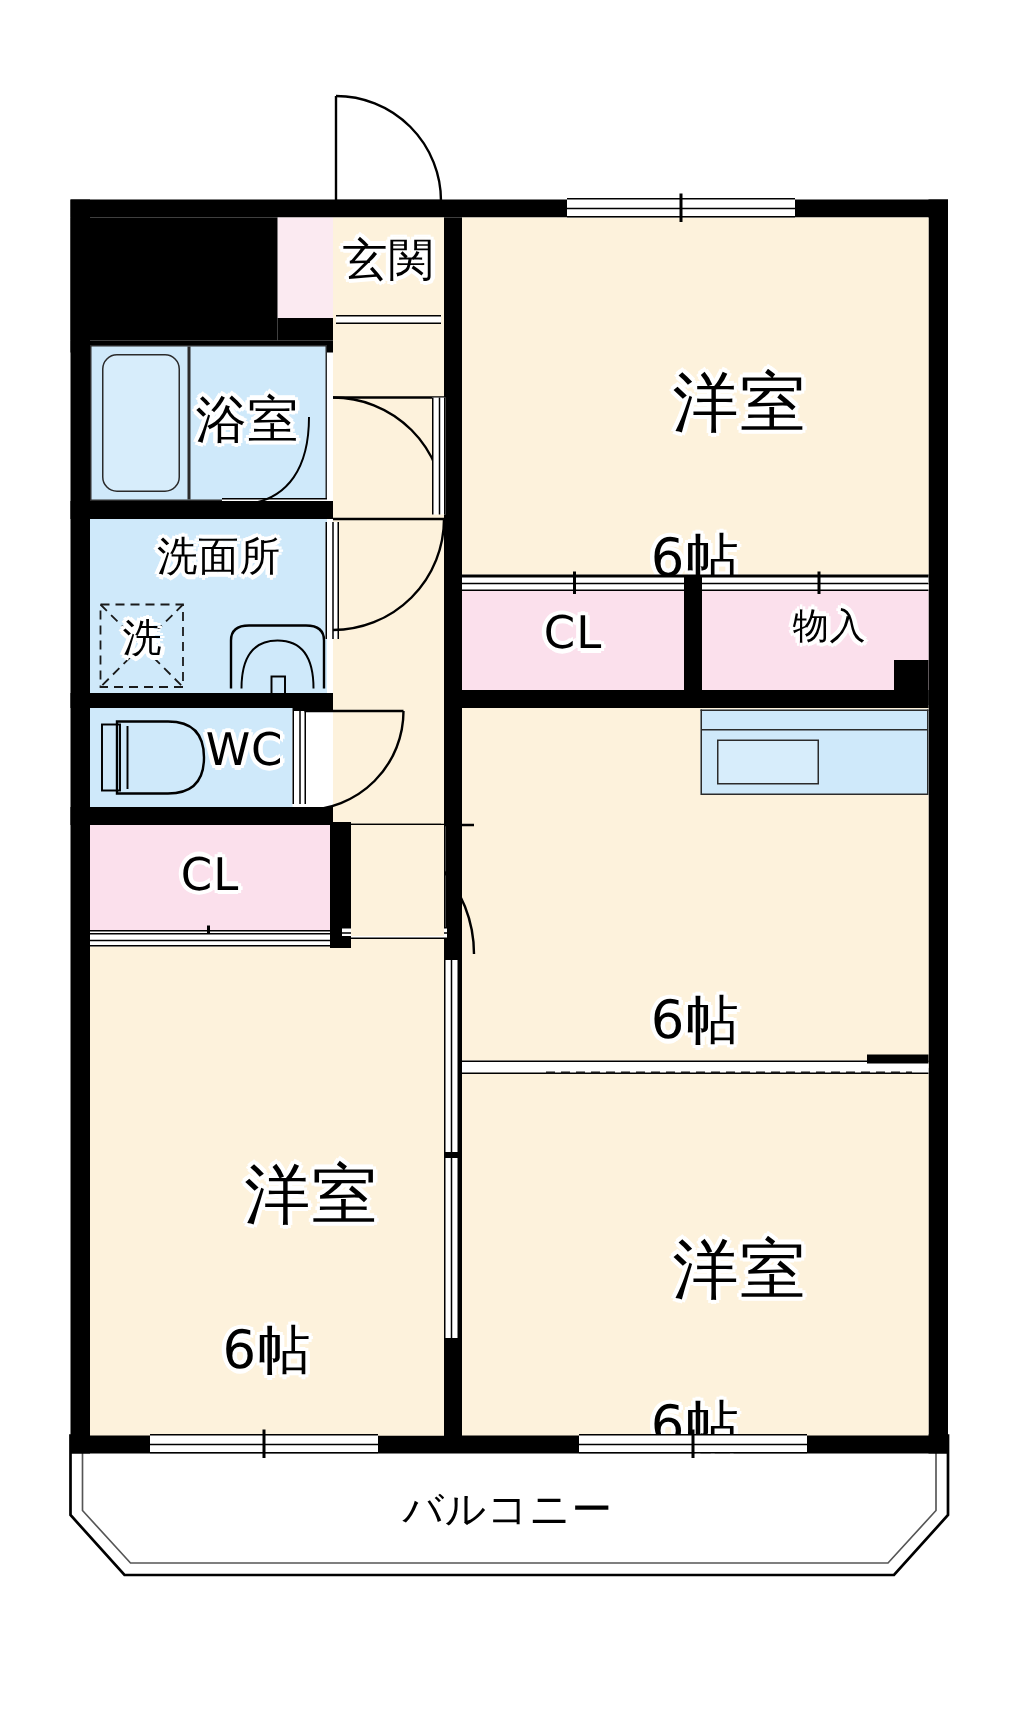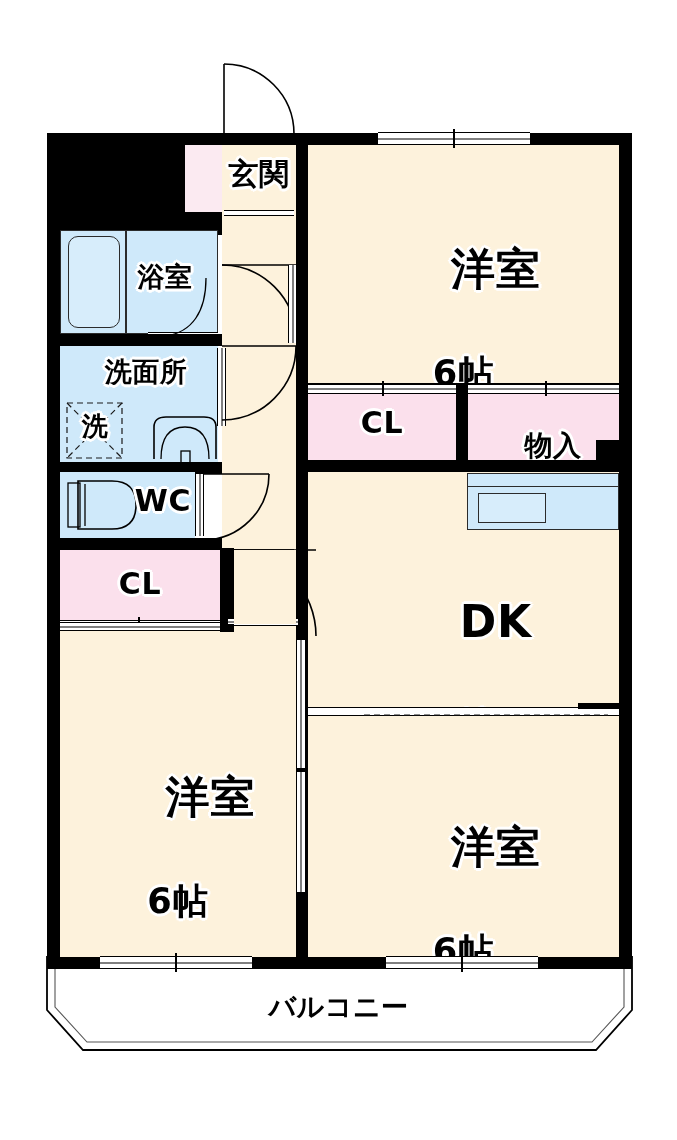--- a/index.html
+++ b/index.html
@@ -22,21 +22,21 @@
   .fl-wet{background:#cfe9fa;}        
   .fl-closet{background:#fbe0ec;}     
   .fl-entry-pink{background:#fbeaf1;} 
   .fl-white{background:#ffffff;}
   .wall{background:#000000;}
 
   
   .lbl{
     position:absolute;
     color:#000;
-    font-weight:700;
+    font-weight:400;
     text-align:center;
     line-height:1.04;
     white-space:pre;
     letter-spacing:0.02em;
     
     text-shadow:
        2px 0 0 #fff, -2px 0 0 #fff, 0 2px 0 #fff, 0 -2px 0 #fff,
        2px 2px 0 #fff, -2px 2px 0 #fff, 2px -2px 0 #fff, -2px -2px 0 #fff,
        3px 0 0 #fff, -3px 0 0 #fff, 0 3px 0 #fff, 0 -3px 0 #fff;
     pointer-events:none;
@@ -105,34 +105,33 @@
   <div class="abs fl-closet" style="left:308px;top:390px;width:148px;height:70px;"></div>
   <div class="abs win-h" style="left:308px;top:384px;width:148px;height:10px;"></div>
   <div class="win-tick" style="left:382px;top:381px;width:1.5px;height:15px;"></div>
   <div class="lbl" style="left:308px;top:407px;width:148px;font-size:30px;">CL</div>
 
   <div class="abs wall" style="left:456px;top:384px;width:12px;height:78px;"></div>
 
   <div class="abs fl-closet" style="left:468px;top:390px;width:151px;height:70px;"></div>
   <div class="abs win-h" style="left:468px;top:384px;width:151px;height:10px;"></div>
   <div class="win-tick" style="left:545px;top:381px;width:1.5px;height:15px;"></div>
-  <div class="lbl jp" style="left:468px;top:405px;width:170px;font-size:28px;margin-top:26px;">物入</div>
+  <div class="lbl jp" style="left:468px;top:405px;width:170px;font-size:24px;">物入</div>
 
   <div class="abs wall" style="left:596px;top:440px;width:23px;height:30px;"></div>
 
   <div class="abs wall" style="left:308px;top:460px;width:311px;height:12px;"></div>
 
   <div class="abs fl-room" style="left:308px;top:472px;width:311px;height:240px;"></div>
 
   <div class="abs fl-wet fix" style="left:467px;top:473px;width:152px;height:13px;border-bottom:none;"></div>
   <div class="abs fl-wet fix" style="left:467px;top:486px;width:152px;height:44px;"></div>
   <div class="abs fix" style="left:478px;top:493px;width:68px;height:30px;background:#d7edfb;"></div>
 
   <div class="lbl" style="left:308px;top:553px;width:311px;font-size:44px;">
-    <span>DK</span>
     <span class="sz jp">6帖</span>
   </div>
 
   <div class="abs" style="left:308px;top:707px;width:311px;height:9px;background:#ffffff;border-top:1.4px solid #000;border-bottom:1.4px solid #000;"></div>
   <svg class="abs" style="left:308px;top:712px;width:311px;height:12px;">
     <line class="dash" x1="56" y1="3" x2="300" y2="3"></line>
   </svg>
   <div class="abs wall" style="left:578px;top:703px;width:41px;height:6px;"></div>
 
   <div class="abs fl-room" style="left:308px;top:716px;width:311px;height:241px;"></div>
@@ -161,21 +160,21 @@
     <path class="stroke" d="M9,16 A70,70 0 0 1 79,86"></path>
     <line class="stroke" x1="9" y1="86" x2="79" y2="86"></line>
   </svg>
 
   <div class="abs fl-white" style="left:224px;top:133px;width:70px;height:0px;"></div>
 
   <div class="abs wall" style="left:47px;top:227px;width:175px;height:8px;"></div>
   <div class="abs fl-wet fix" style="left:60px;top:230px;width:158px;height:104px;"></div>
   <div class="abs fix fix-r" style="left:68px;top:236px;width:52px;height:92px;background:#d7edfb;"></div>
   <div class="abs" style="left:125px;top:231px;width:1.5px;height:102px;background:#2b2b2b;"></div>
-  <div class="lbl jp" style="left:110px;top:263px;width:110px;font-size:27px;">浴室</div>
+  <div class="lbl jp" style="left:110px;top:263px;width:110px;font-size:34px;">浴室</div>
 
   <div class="abs" style="left:148px;top:332px;width:70px;height:8px;background:#fff;border-top:1.3px solid #000;border-bottom:1.3px solid #000;"></div>
   <svg class="abs" style="left:144px;top:278px;width:90px;height:62px;">
     <path class="stroke-thin" d="M62,0 C62,34 48,54 22,58"></path>
   </svg>
   <div class="abs wall" style="left:47px;top:334px;width:175px;height:12px;"></div>
 
   <svg class="abs" style="left:222px;top:262px;width:82px;height:92px;">
     <line class="stroke" x1="0" y1="3" x2="74" y2="3"></line>
     <path class="stroke" d="M0,3 A74,74 0 0 1 74,77"></path>

